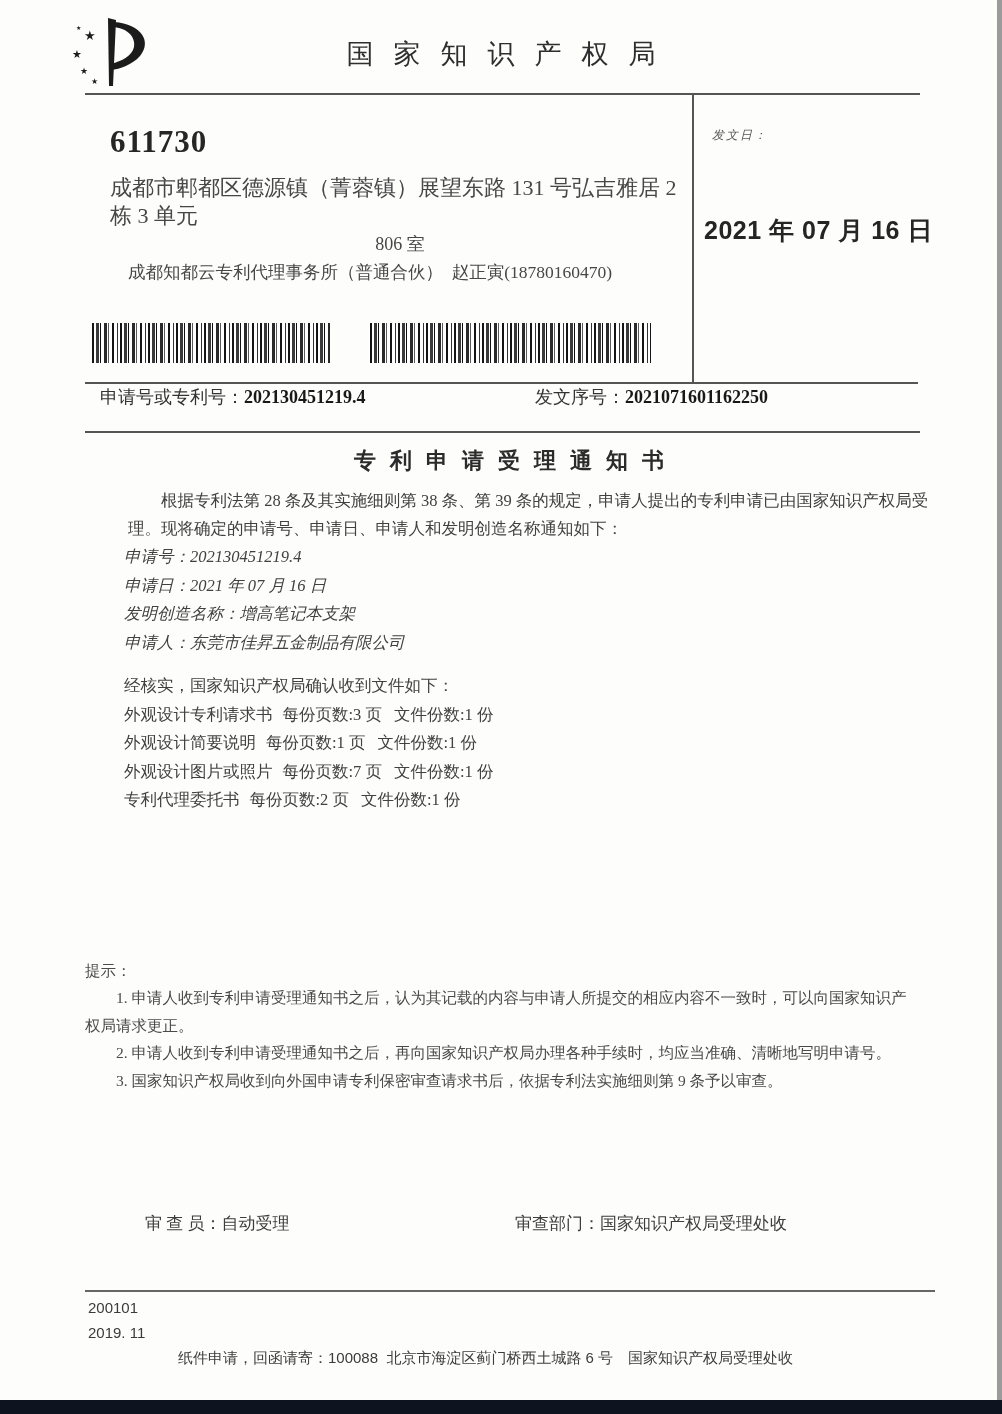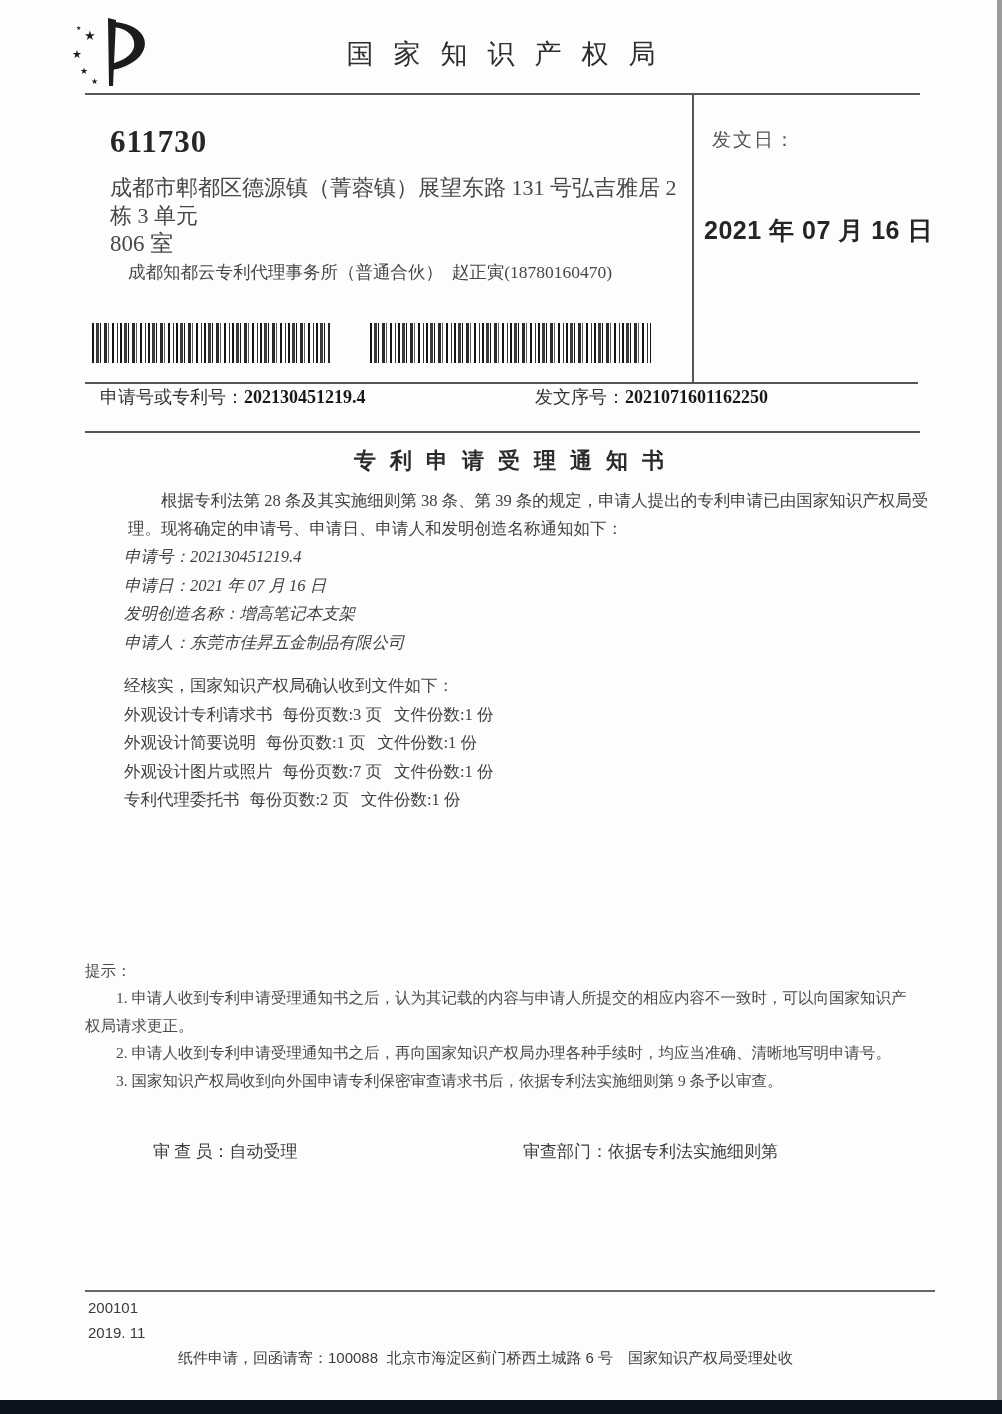--- a/index.html
+++ b/index.html
@@ -25,25 +25,25 @@
   .rule-1 { left:85px; top:93px;  width:835px; }
   .rule-2 { left:85px; top:382px; width:833px; }
   .rule-3 { left:85px; top:431px; width:835px; }
   .rule-4 { left:85px; top:1290px; width:850px; border-top-color:#666; }
   .vrule-datebox { position:absolute; left:692px; top:93px; width:0; height:289px; border-left:2px solid #555; }
 
   
   .addr { position:absolute; left:110px; top:124px; width:580px; color:#474747; }
   .addr .zipcode { font-size:31px; font-weight:bold; color:#262626; letter-spacing:1px; margin-bottom:14px; }
   .addr .line1 { font-size:22px; line-height:28px; }
-  .addr .line2 { font-size:23px; line-height:28px; }
+  .addr .line2 { font-size:18px; line-height:28px; text-align:center; }
   .addr .line3 { font-size:17.5px; line-height:28px; padding-left:18px; white-space:pre-wrap; }
 
   
-  .dispatch-label { position:absolute; left:712px; top:127px; font-size:19px; color:#565656; letter-spacing:2px; }
+  .dispatch-label { position:absolute; left:712px; top:127px; font-size:12px; color:#565656; letter-spacing:2px;font-style:italic; }
   .dispatch-date  { position:absolute; left:704px; top:214px; font-size:25px; font-weight:bold; color:#252525;
                     font-family:"Liberation Sans","DejaVu Sans",sans-serif; letter-spacing:0.5px; }
 
   
   .barcode { position:absolute; top:323px; height:40px;
     background-image:repeating-linear-gradient(90deg,
       #151515 0 2px,#fff 2px 4px,
       #3a3a3a 4px 7px,#fff 7px 8px,
       #101010 8px 9px,#fff 9px 12px,
       #2a2a2a 12px 15px,#fff 15px 16px,
@@ -73,21 +73,21 @@
   .received .rline { line-height:28.5px; white-space:pre-wrap; }
   .received .fname { margin-right:10px; }
   .received .fpages { margin-right:12px; }
 
   
   .tips-heading { position:absolute; left:85px; top:961px; font-size:15.5px; color:#4a4a4a; }
   .tips { position:absolute; left:85px; top:984px; width:836px; font-size:15.5px; line-height:27.5px; color:#4a4a4a; }
   .tips p { text-indent:2em; }
 
   
-  .signoff { position:absolute; left:145px; top:1140px; width:780px; font-size:17px; color:#3d3d3d;margin-left:8px; }
+  .signoff { position:absolute; left:145px; top:1212px; width:780px; font-size:17px; color:#3d3d3d; }
   .signoff .dept { position:absolute; left:370px; top:0; }
 
   
   .footer { position:absolute; left:88px; top:1295px; width:860px;
     font-family:"Liberation Sans","DejaVu Sans",sans-serif; font-size:15px; line-height:25px; color:#3b3b3b; }
   .footer .codes { position:absolute; left:0; top:0; }
   .footer .ftext { position:absolute; left:90px; top:0; width:760px; white-space:pre-wrap; }
 </style>
 </head>
 <body>
@@ -154,21 +154,21 @@
   <div class="tips-heading">提示：</div>
   <div class="tips">
     <p>1. 申请人收到专利申请受理通知书之后，认为其记载的内容与申请人所提交的相应内容不一致时，可以向国家知识产权局请求更正。</p>
     <p>2. 申请人收到专利申请受理通知书之后，再向国家知识产权局办理各种手续时，均应当准确、清晰地写明申请号。</p>
     <p>3. 国家知识产权局收到向外国申请专利保密审查请求书后，依据专利法实施细则第 9 条予以审查。</p>
   </div>
 
   <div class="signoff">
     <span>审 查 员：</span><span>自动受理</span>
     <span class="dept">
-      <span>审查部门：</span><span>依据专利法实施细则第</span>
+      <span>审查部门：</span><span>国家知识产权局受理处收</span>
     </span>
   </div>
 
   <div class="hrule rule-4"></div>
 
   <div class="footer">
     <div class="codes">
       <div>200101</div>
       <div>2019. 11</div>
     </div>

